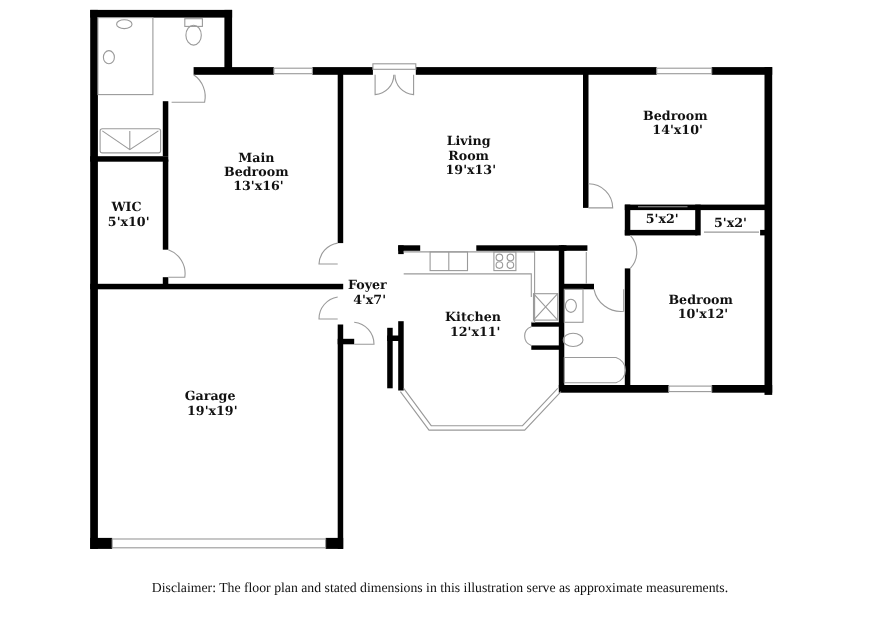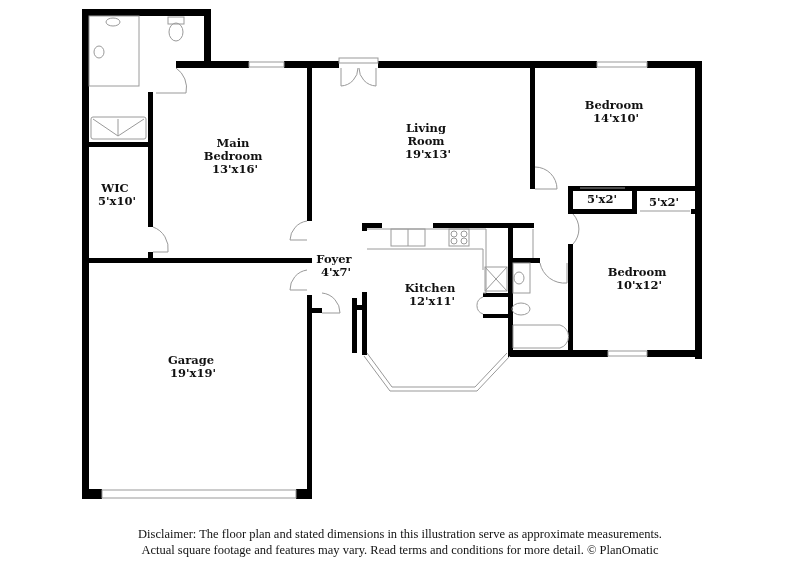--- a/index.html
+++ b/index.html
@@ -167,14 +167,13 @@
     </text>
     <text class="lbl">
       <tspan x="193" y="364">Garage</tspan>
       <tspan x="193" y="377">19'x19'</tspan>
     </text>
   </g>
 </svg>
 
 <div class="disc" style="top:526px;">
   <div>Disclaimer: The floor plan and stated dimensions in this illustration serve as approximate measurements.</div>
-  <div>Actual square footage and features may vary. Read terms and conditions for more detail. © PlanOmatic</div>
 </div>
 
 </body></html>

